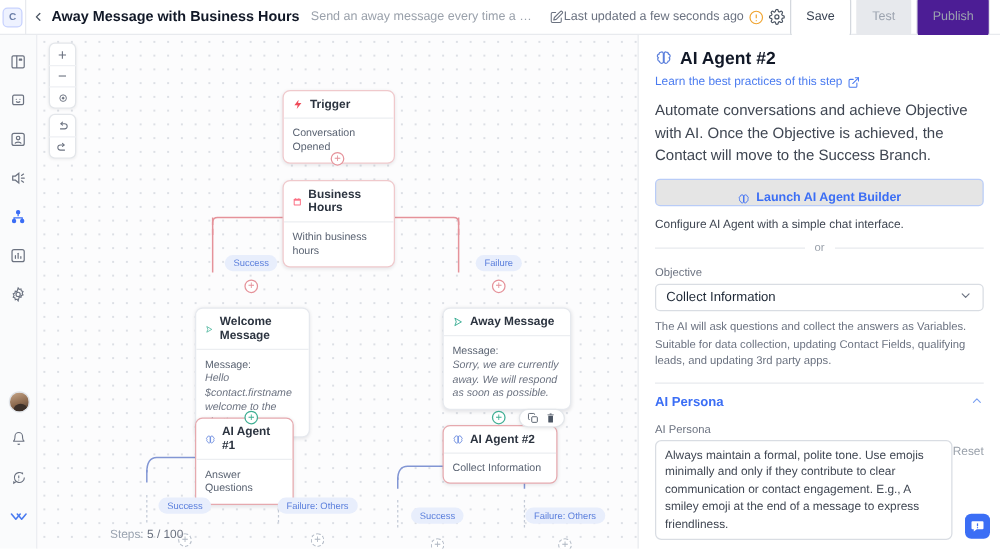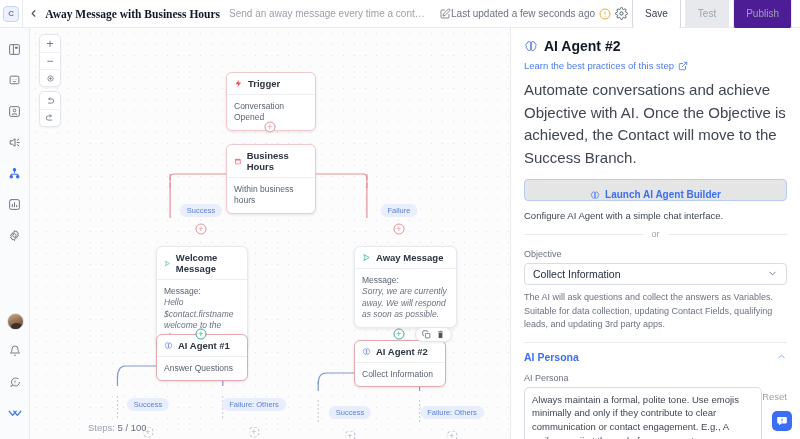--- a/index.html
+++ b/index.html
@@ -32,21 +32,21 @@
     border: 1px solid #c7d2fe; background: #eef2ff;
     display: flex; align-items: center; justify-content: center;
     font-size: 8px; color: #6b7ea8; font-weight: 600;
   }
   .back-btn {
     width: 26px; height: 28px; display: flex; align-items: center; justify-content: center;
     color: #4b5563; cursor: pointer;
   }
   .flow-title {
     font-size: 11.5px; font-weight: 700; color: #111827;
-    margin-left: 2px; white-space: nowrap; font-family: Liberation Serif, serif;
+    margin-left: 2px; white-space: nowrap;
   }
   .flow-desc {
     font-size: 10px; color: #9aa1ab; margin-left: 9px;
     max-width: 222px; overflow: hidden; text-overflow: ellipsis; white-space: nowrap;
   }
   .edit-icon { margin-left: 9px; color: #6b7280; display: flex; align-items: center; cursor: pointer; }
   .topbar-right { margin-left: auto; display: flex; align-items: center; gap: 4px; }
   .updated-text { font-size: 10px; color: #6b7280; white-space: nowrap; }
   .warn-icon { color: #f0a430; display: flex; align-items: center; }
   .gear-icon-top { color: #4b5563; display: flex; align-items: center; cursor: pointer; }
@@ -175,21 +175,21 @@
     overflow: hidden; position: relative;
   }
   .panel-title {
     display: flex; align-items: center; gap: 6px;
     font-size: 14px; font-weight: 700; color: #111827; margin-bottom: 6px;
   }
   .panel-link {
     display: flex; align-items: center; gap: 4px;
     font-size: 9.5px; color: #4a7bf0; margin-bottom: 8px; cursor: pointer; text-align: center;
   }
-  .panel-p { font-size: 15px; color: #3f4652; line-height: 1.5; margin-bottom: 10px; }
+  .panel-p { font-size: 12px; color: #3f4652; line-height: 1.5; margin-bottom: 10px; }
   .launch-btn {
     height: 22px; border: 1px solid #b9ccf7; border-radius: 4px;
     color: #3b6ef5; font-size: 10px; font-weight: 600;
     display: flex; align-items: flex-end; justify-content: center; gap: 5px;
     cursor: pointer; margin-bottom: 9px; background:#e5e5e5;
   }
   .panel-sub { font-size: 9.5px; color: #3f4652; margin-bottom: 8px; }
   .or-row { display: flex; align-items: center; gap: 8px; margin-bottom: 10px; }
   .or-row .ln { flex: 1; height: 1px; background: #e8eaee; }
   .or-row .or { font-size: 9px; color: #9aa1ab; }
@@ -459,21 +459,21 @@
         </div>
         <div class="node-body">
           <div class="mlabel">Message:</div>
           <div class="mline">Sorry, we are currently away. We will respond as soon as possible.</div>
         </div>
       </div>
 
       <div class="plus green" style="left:171px; top:306px;">+</div>
       <div class="plus green" style="left:369px; top:306px;">+</div>
 
-      <div class="node agent" style="left:126px; top:306px; width:92px;">
+      <div class="node agent" style="left:126px; top:306px; width:79px;">
         <div class="node-head">
           <svg width="9" height="9" viewBox="0 0 24 24" fill="none" stroke="#5b7fdc" stroke-width="1.7">
               <path d="M8.5 4.5a3 3 0 0 0-3 3 2.6 2.6 0 0 0-1 4.8 3 3 0 0 0 1.6 4.9 3 3 0 0 0 5.4 1.6V6.6a2.6 2.6 0 0 0-3-2.1z"></path>
               <path d="M15.5 4.5a3 3 0 0 1 3 3 2.6 2.6 0 0 1 1 4.8 3 3 0 0 1-1.6 4.9 3 3 0 0 1-5.4 1.6V6.6a2.6 2.6 0 0 1 3-2.1z"></path>
             </svg>
           <span>AI Agent #1</span>
         </div>
         <div class="node-body">Answer Questions</div>
       </div>
 

